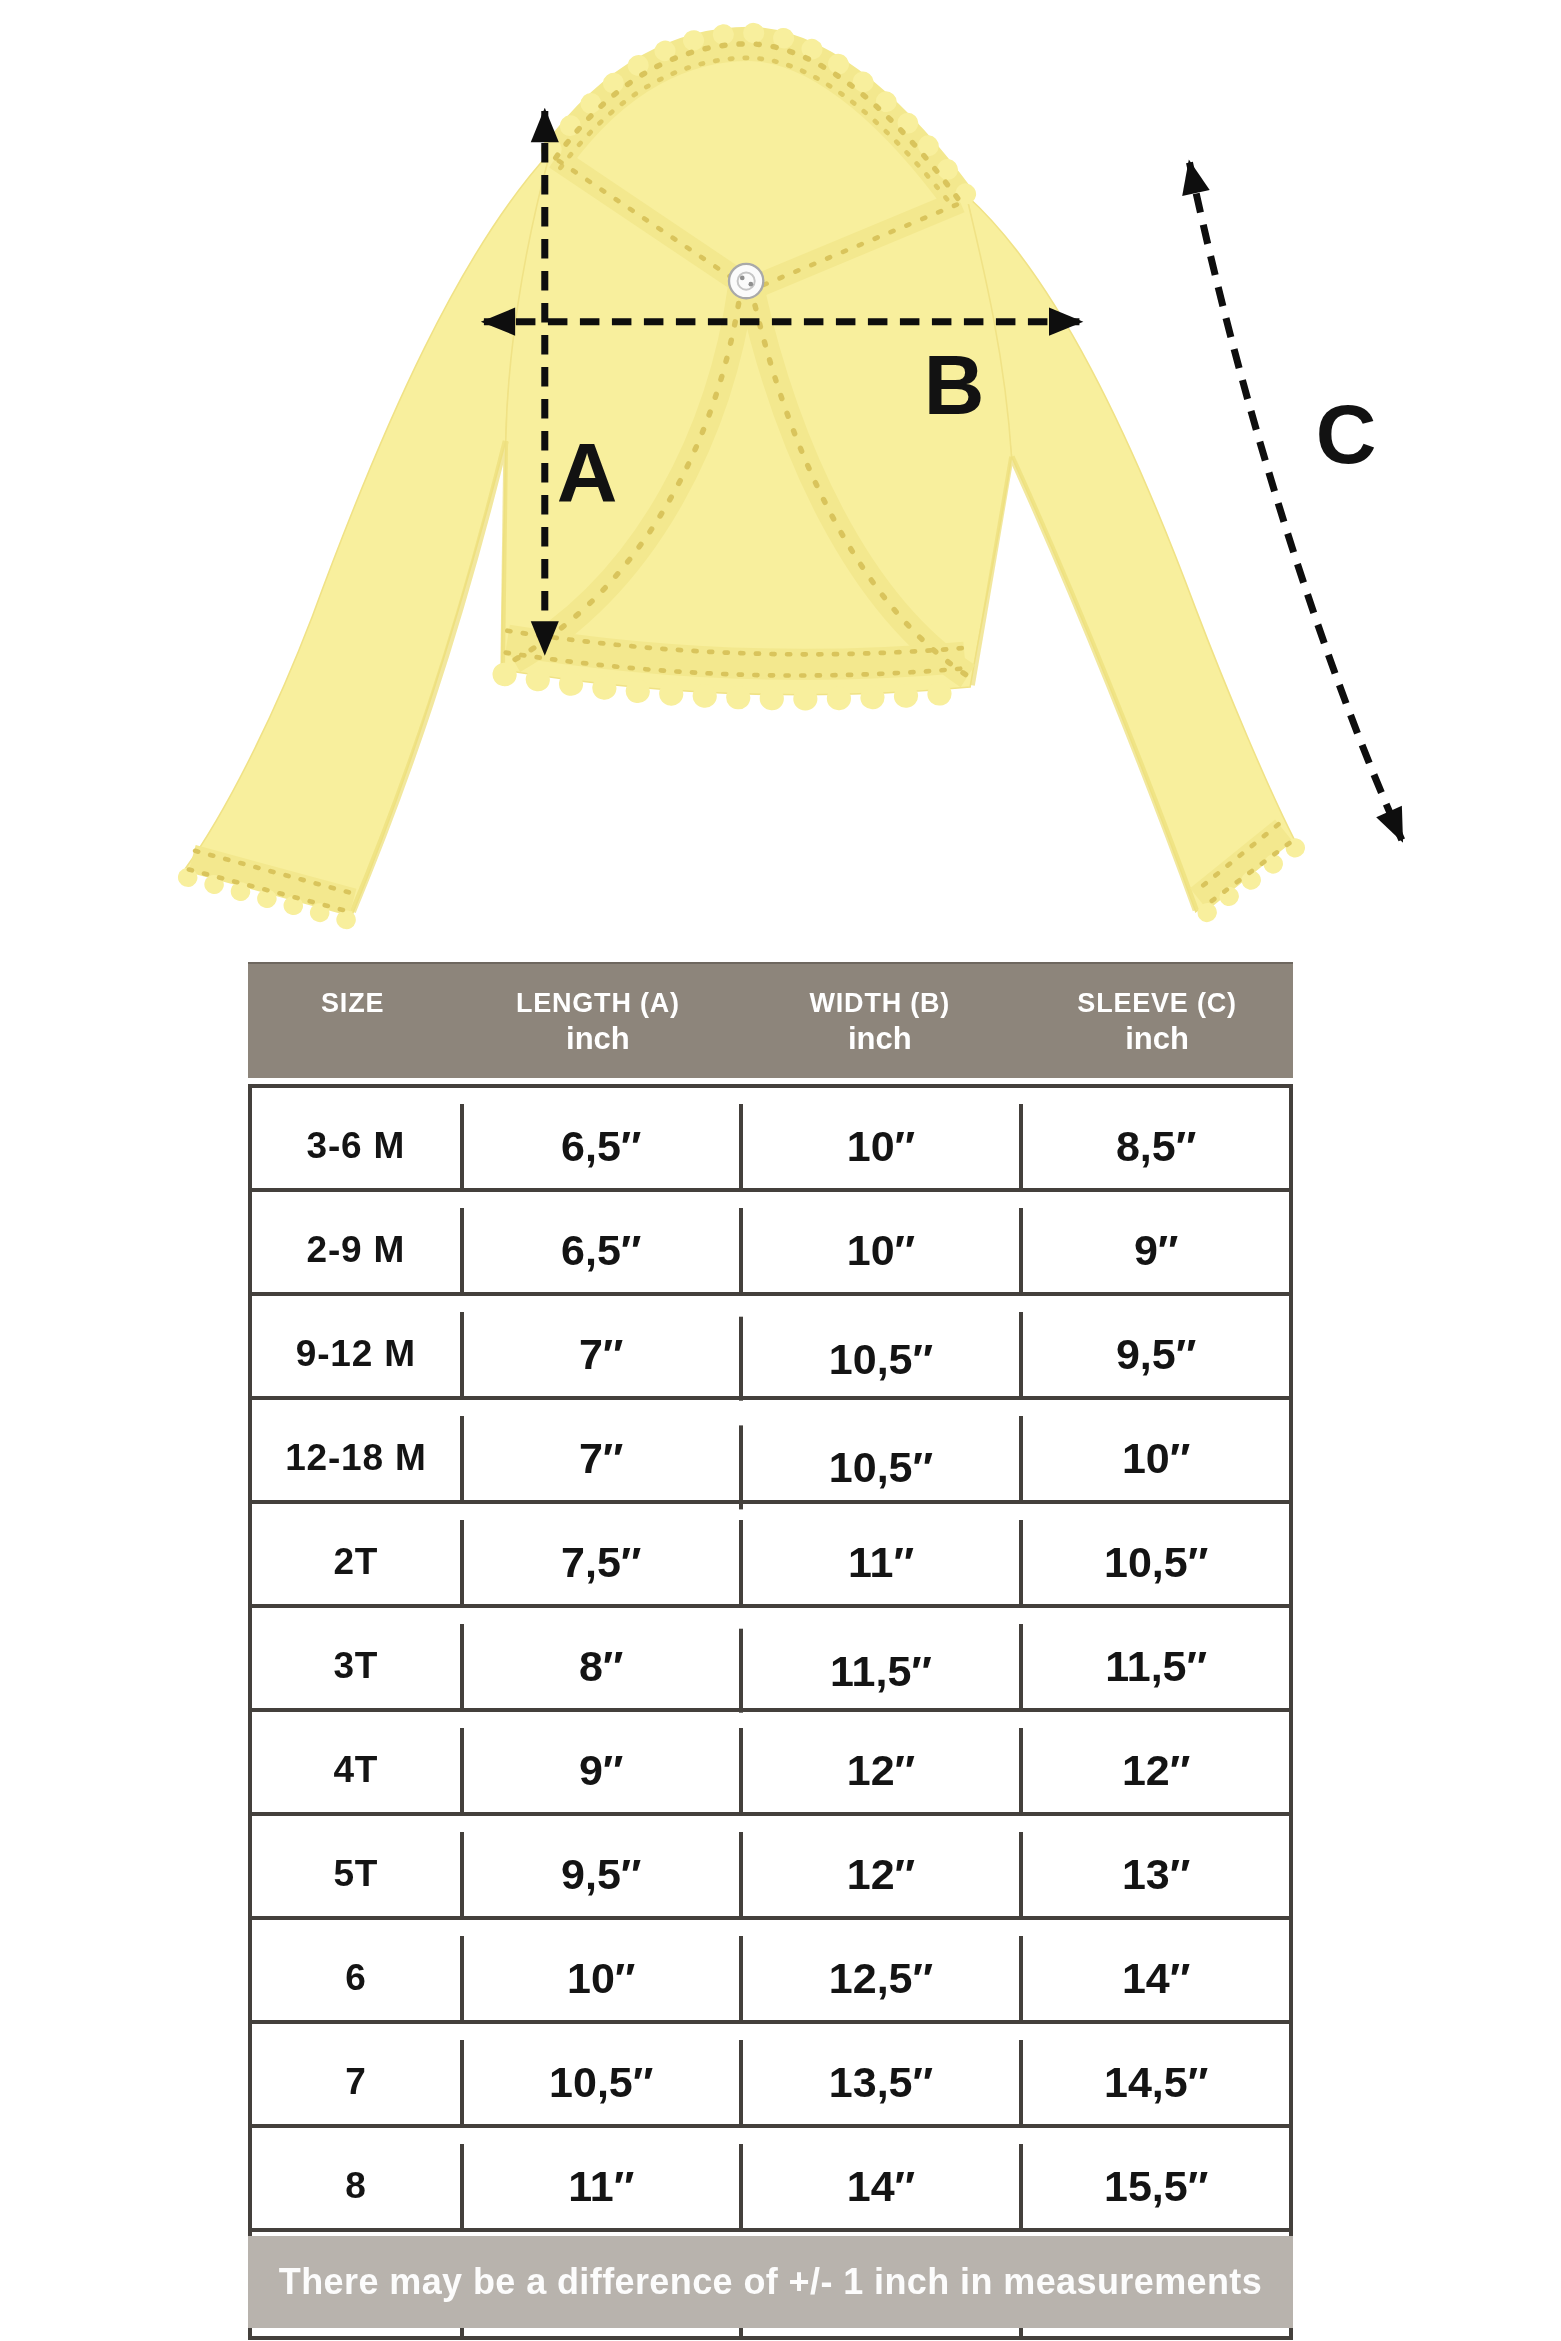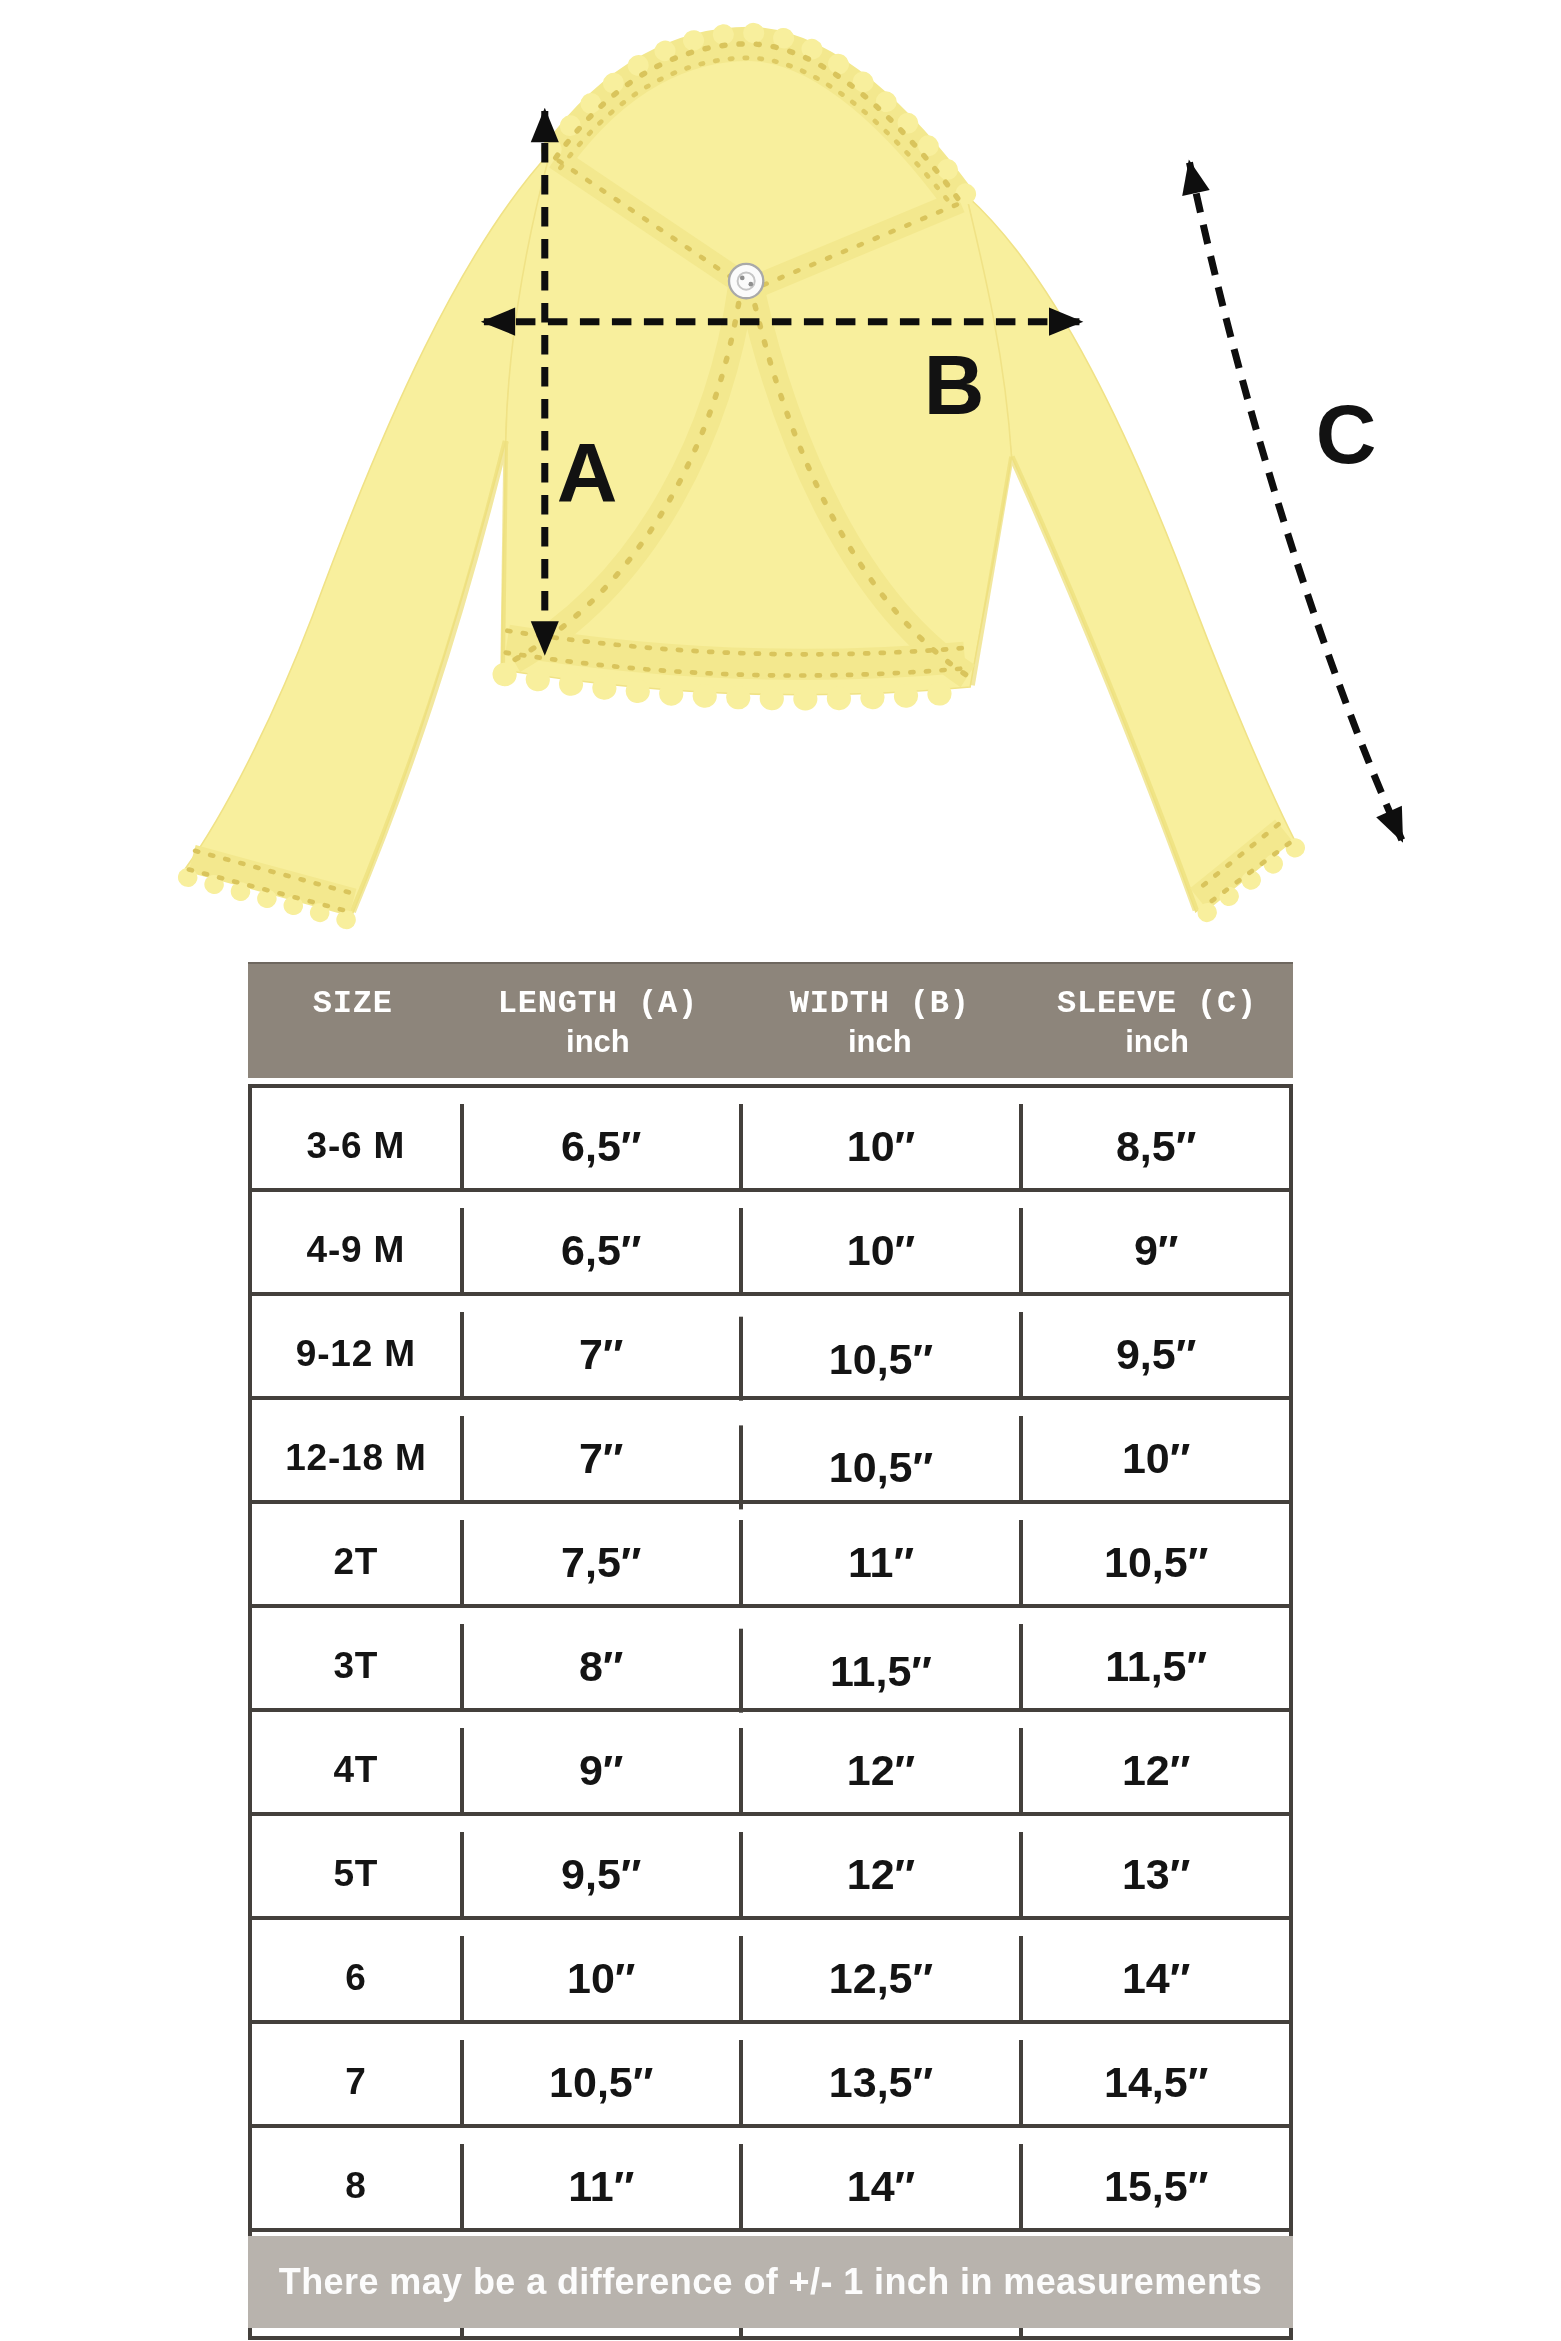--- a/index.html
+++ b/index.html
@@ -24,21 +24,21 @@
   .label-a{left:540px;top:431px;}
   .label-b{left:907px;top:343px;}
   .label-c{left:1299px;top:392px;}
 
   
   .size-table{position:absolute;left:248px;top:962px;width:1045px;}
   .thead{display:grid;grid-template-columns:268fr 360fr 362fr 348fr;
     background:var(--header-bg);height:116px;color:#fff;text-align:center;
     border-top:2.3px solid #6e675f;}
   .th{display:flex;flex-direction:column;align-items:center;justify-content:center;padding-top:4.7px;}
-  .th-title{font-size:32px;font-weight:bold;letter-spacing:0.8px;font-family:Liberation Mono, monospace;}
+  .th-title{font-size:27px;font-weight:bold;letter-spacing:0.8px;}
   .th-unit{font-size:31px;font-weight:bold;min-height:39px;line-height:39px;}
   .tbody{margin-top:6.2px;border:4.7px solid var(--border);background:#fff;}
   .trow{display:grid;grid-template-columns:268fr 360fr 362fr 348fr;
     height:88px;border-bottom:4.7px solid var(--border);align-items:center;text-align:center;margin-top:16px;}
   .trow:last-child{border-bottom:none;}
   .trow > div{height:100%;display:flex;align-items:center;justify-content:center;}
   .trow > div + div{border-left:4.7px solid var(--border);text-align:right;}
   .cell-size{font-size:37px;font-weight:bold;color:var(--ink);letter-spacing:0.8px;}
   .cell-val{font-size:43px;font-weight:bold;color:var(--ink);}
   .dip{transform:translateY(9.4px);}
@@ -155,21 +155,21 @@
     </div>
 
     <div class="tbody">
       <div class="trow">
         <div class="cell-size">3-6 M</div>
         <div class="cell-val">6,5″</div>
         <div class="cell-val">10″</div>
         <div class="cell-val">8,5″</div>
       </div>
       <div class="trow">
-        <div class="cell-size">4-9 M</div>
+        <div class="cell-size">2-9 M</div>
         <div class="cell-val">6,5″</div>
         <div class="cell-val">10″</div>
         <div class="cell-val">9″</div>
       </div>
       <div class="trow">
         <div class="cell-size">9-12 M</div>
         <div class="cell-val">7″</div>
         <div class="cell-val dip-sm">10,5″</div>
         <div class="cell-val">9,5″</div>
       </div>

